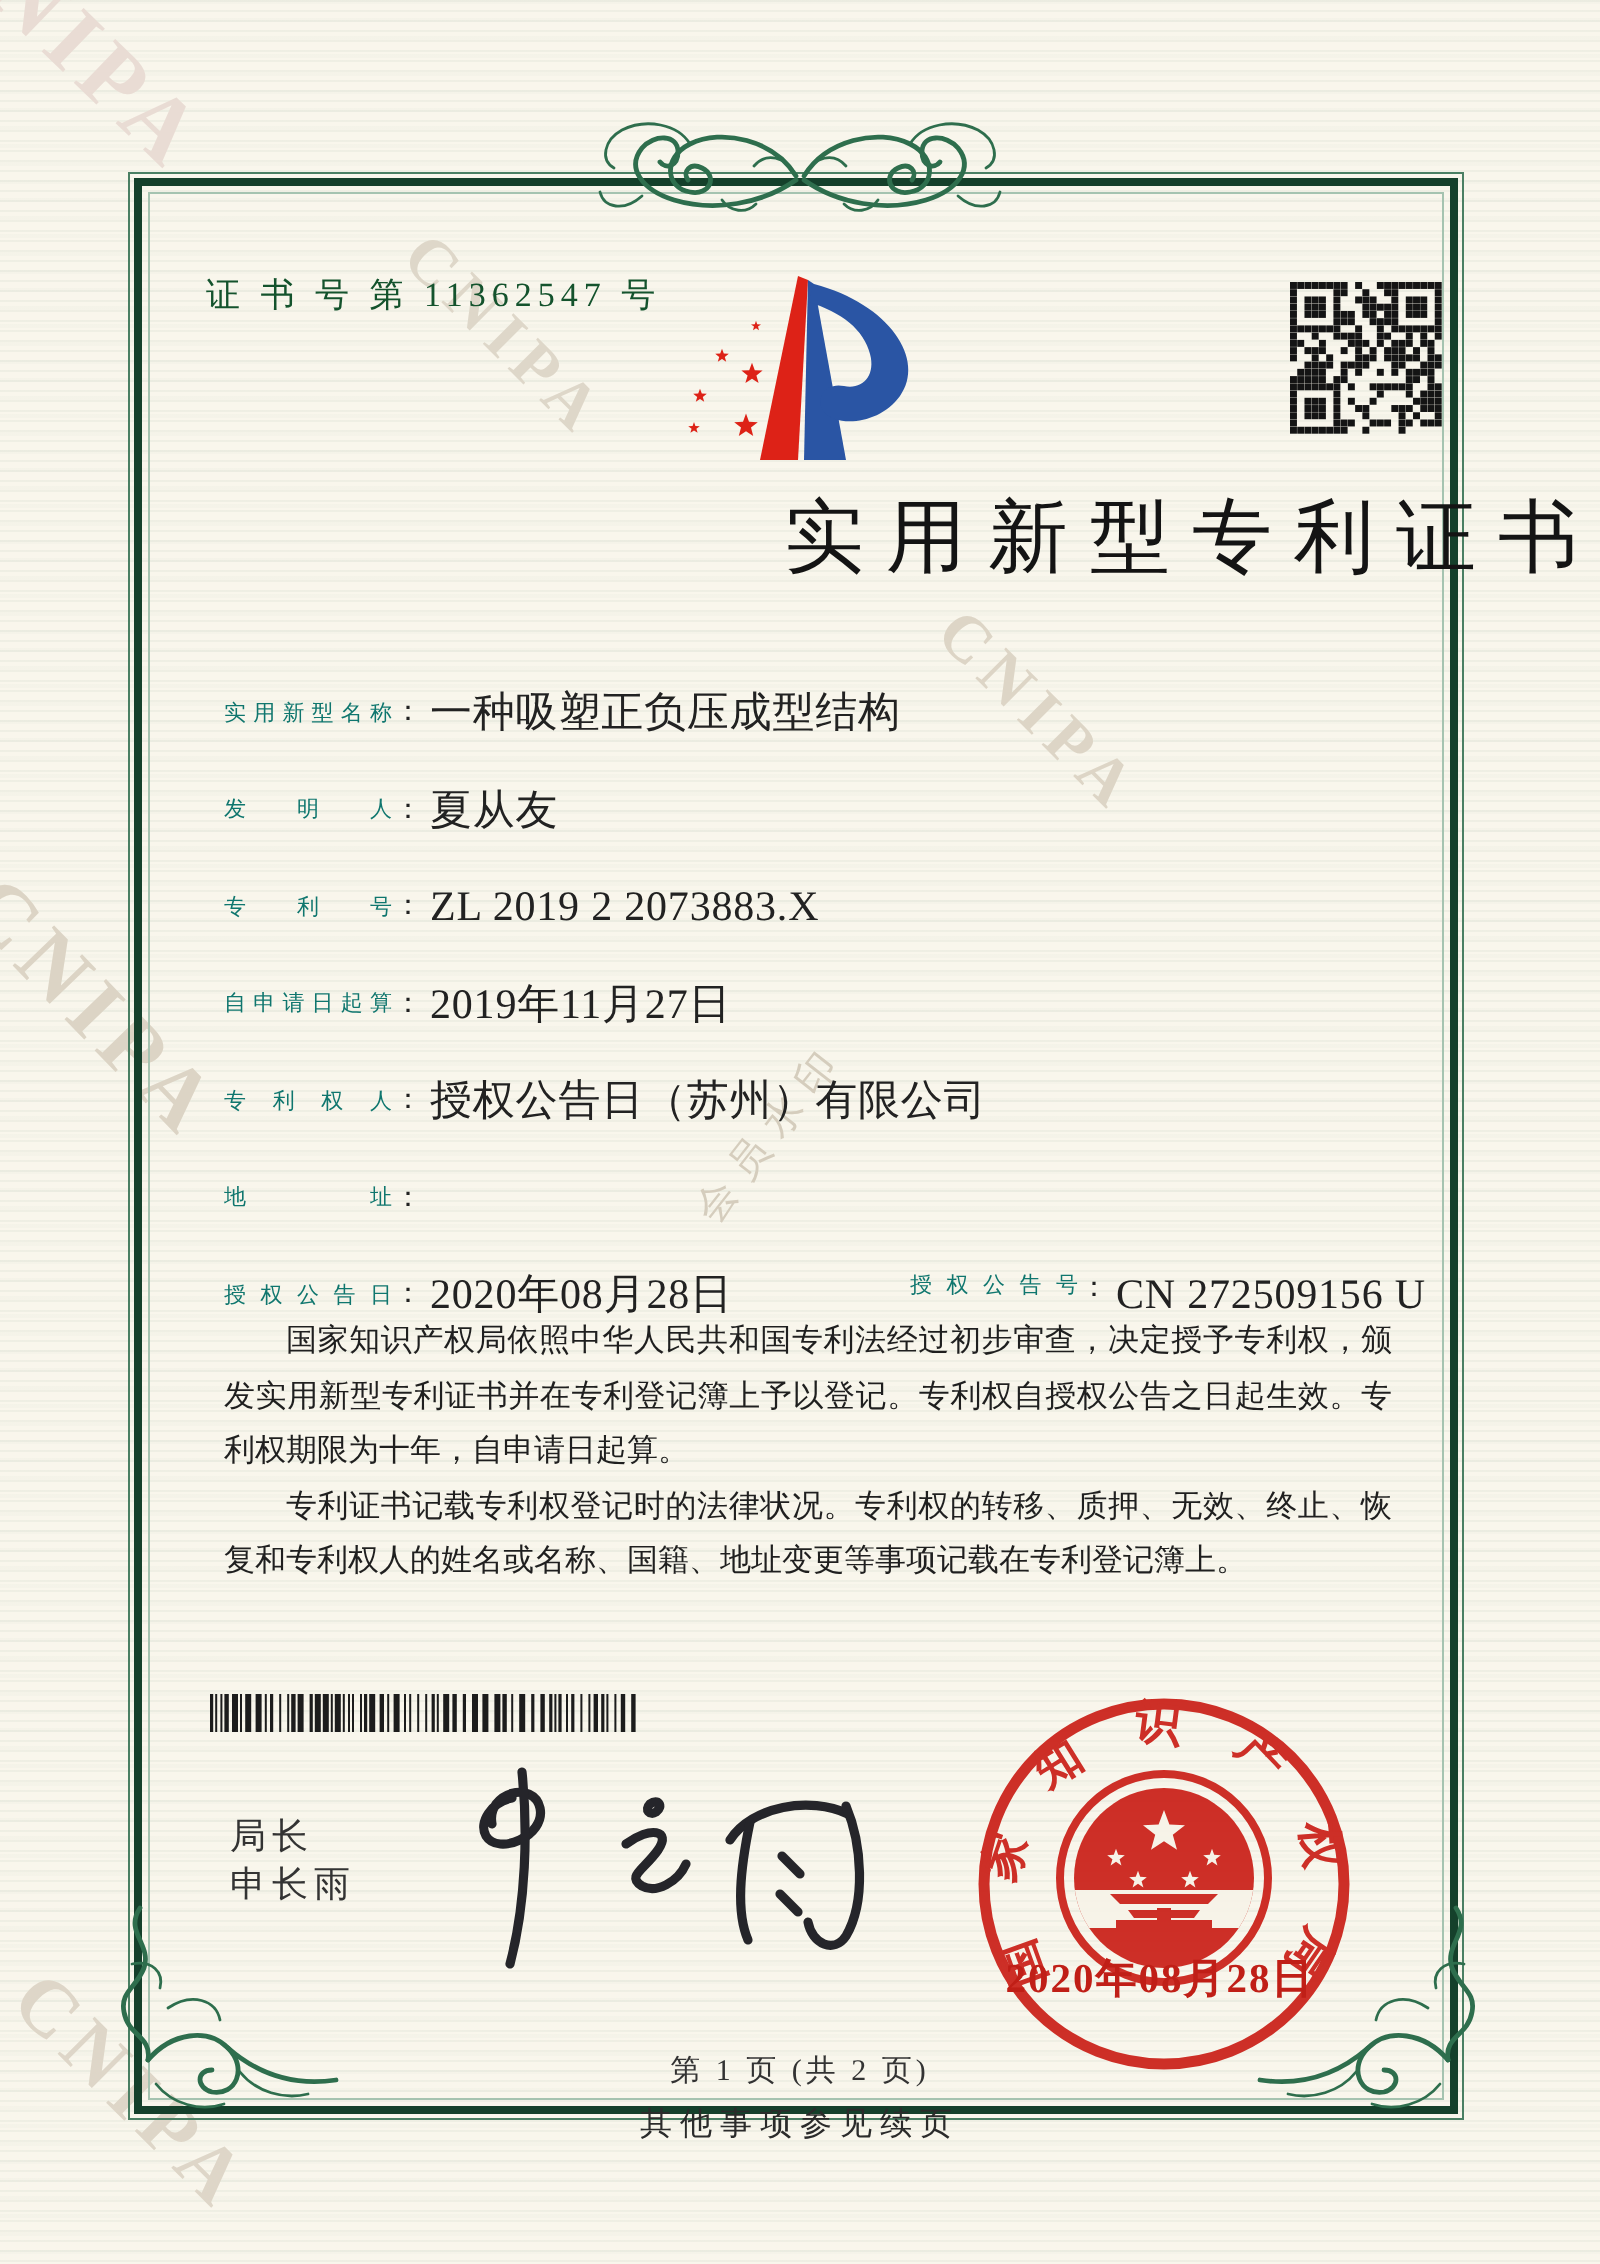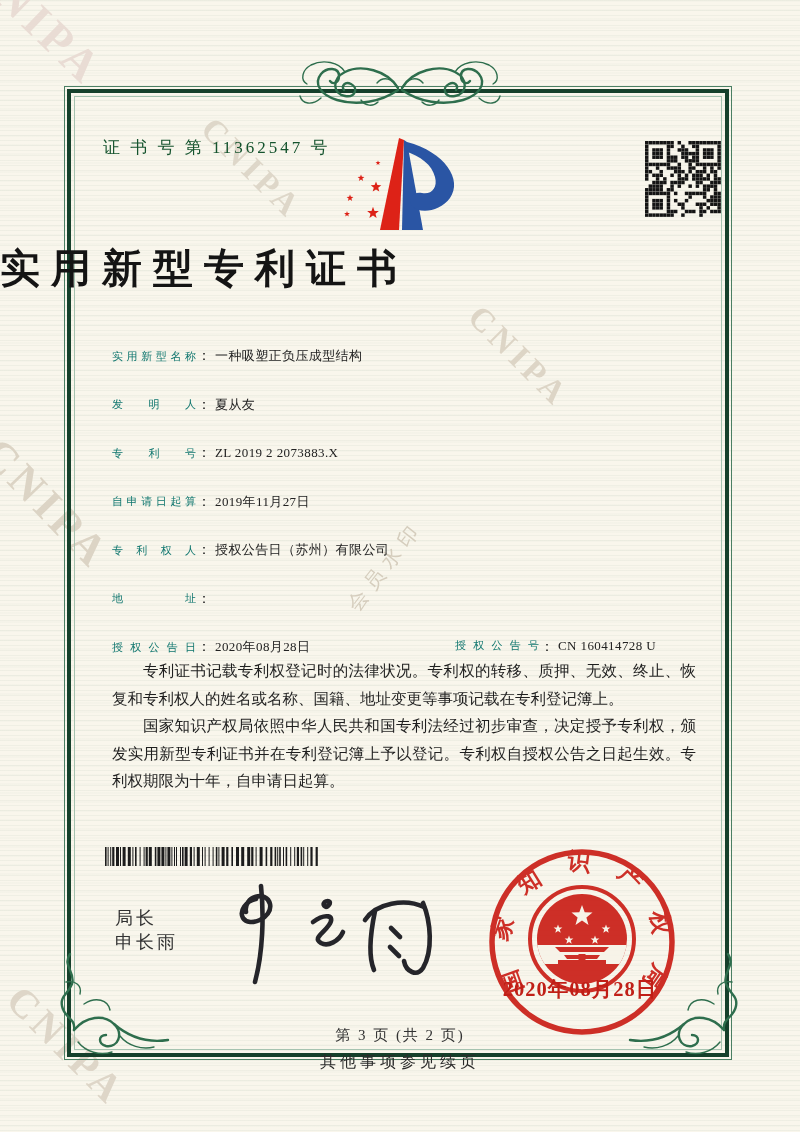--- a/index.html
+++ b/index.html
@@ -32,30 +32,30 @@
   .frame::after { content:""; position:absolute; inset:9px; border:1px solid #a5c3b0; }
 
   .orn{ position:absolute; z-index:2; }
   .orn path{ fill:none; stroke:#2e6e4d; stroke-width:2.4; stroke-linecap:round; }
   .orn .thin{ stroke-width:1.4; }
 
   
   .cert-no{ left:103px; top:136px; font-size:17px; letter-spacing:3px; color:#14532d; z-index:3; }
   .logo{ left:333px; top:130px; width:138px; height:106px; z-index:3; }
   .qr{ left:645px; top:141px; width:76px; height:76px; z-index:3; }
-  .title{ left:0; top:241px; width:800px; text-align:left; font-size:40px; font-weight:bold;
+  .title{ left:0; top:241px; width:800px; text-align:right; font-size:40px; font-weight:normal;
           letter-spacing:11px; color:#141414; z-index:3; }
 
   
   .fields{ left:112px; top:332px; width:600px; z-index:3; }
   .frow{ position:relative; height:48.5px; display:flex; align-items:center; color:#222; }
   .flabel{ display:inline-block; width:84px; font-size:11px; text-align:justify;
            text-align-last:justify; color:#0f766e; }
   .fcolon{ font-size:14px; margin:0 4px 0 1px; }
-  .fvalue{ font-size:13px; letter-spacing:0.4px; white-space:nowrap; }
+  .fvalue{ font-size:21px; letter-spacing:0.4px; white-space:nowrap; }
   .pair2{ position:absolute; left:343px; display:flex; align-items:flex-start; }
 
   
   .body-text{ left:112px; top:657px; width:584px; font-size:15.5px; line-height:1.78;
               text-align:justify; color:#1f1f1f; z-index:3; }
   .body-text p{ text-indent:2em; }
 
   
   .barcode{ left:105px; top:847px; width:216px; height:19px; z-index:3; }
   .signer{ left:115px; top:906px; z-index:3; font-family:Liberation Mono, monospace;
@@ -420,28 +420,28 @@
     <span class="flabel">地址</span>
       <span class="fcolon">：</span>
   </div>
   <div class="frow">
     <span class="flabel">授权公告日</span>
       <span class="fcolon">：</span>
     <span class="fvalue">2020年08月28日</span>
     <span class="pair2">
       <span class="flabel">授权公告号</span>
         <span class="fcolon">：</span>
-      <span class="fvalue">CN 160414728 U</span>
+      <span class="fvalue">CN 272509156 U</span>
     </span>
   </div>
 </div>
 
 <div class="abs body-text">
+  <p>国家知识产权局依照中华人民共和国专利法经过初步审查，决定授予专利权，颁发实用新型专利证书并在专利登记簿上予以登记。专利权自授权公告之日起生效。专利权期限为十年，自申请日起算。</p>
   <p>专利证书记载专利权登记时的法律状况。专利权的转移、质押、无效、终止、恢复和专利权人的姓名或名称、国籍、地址变更等事项记载在专利登记簿上。</p>
-  <p>国家知识产权局依照中华人民共和国专利法经过初步审查，决定授予专利权，颁发实用新型专利证书并在专利登记簿上予以登记。专利权自授权公告之日起生效。专利权期限为十年，自申请日起算。</p>
 </div>
 
 <svg class="abs barcode" id="barcode" viewBox="0 0 216 19">
     <rect x="0.0" y="0" width="1.6" height="19" fill="#1c1c1c"></rect>
     <rect x="2.6" y="0" width="1.0" height="19" fill="#1c1c1c"></rect>
     <rect x="5.2" y="0" width="1.0" height="19" fill="#1c1c1c"></rect>
     <rect x="7.2" y="0" width="2.2" height="19" fill="#1c1c1c"></rect>
     <rect x="11.0" y="0" width="3.0" height="19" fill="#1c1c1c"></rect>
     <rect x="15.0" y="0" width="1.0" height="19" fill="#1c1c1c"></rect>
     <rect x="17.6" y="0" width="3.0" height="19" fill="#1c1c1c"></rect>
@@ -538,14 +538,14 @@
         <path d="M0.0,-34.0L2.7,-26.7L10.5,-26.4L4.4,-21.6L6.5,-14.1L0.0,-18.4L-6.5,-14.1L-4.4,-21.6L-10.5,-26.4L-2.7,-26.7Z"></path>
         <path d="M-24.0,-14.6L-22.9,-11.6L-19.6,-11.4L-22.2,-9.4L-21.3,-6.3L-24.0,-8.1L-26.7,-6.3L-25.8,-9.4L-28.4,-11.4L-25.1,-11.6Z"></path>
         <path d="M24.0,-14.6L25.1,-11.6L28.4,-11.4L25.8,-9.4L26.7,-6.3L24.0,-8.1L21.3,-6.3L22.2,-9.4L19.6,-11.4L22.9,-11.6Z"></path>
         <path d="M-13.0,-3.6L-11.9,-0.6L-8.6,-0.4L-11.2,1.6L-10.3,4.7L-13.0,2.9L-15.7,4.7L-14.8,1.6L-17.4,-0.4L-14.1,-0.6Z"></path>
         <path d="M13.0,-3.6L14.1,-0.6L17.4,-0.4L14.8,1.6L15.7,4.7L13.0,2.9L10.3,4.7L11.2,1.6L8.6,-0.4L11.9,-0.6Z"></path>
       </g>
   </g>
 </svg>
 <div class="abs seal-date">2020年08月28日</div>
 
-<div class="abs page-no">第 3 页 (共 2 页)</div>
+<div class="abs page-no">第 1 页 (共 2 页)</div>
 <div class="abs footer-note">其他事项参见续页</div>
 
 </body></html>

